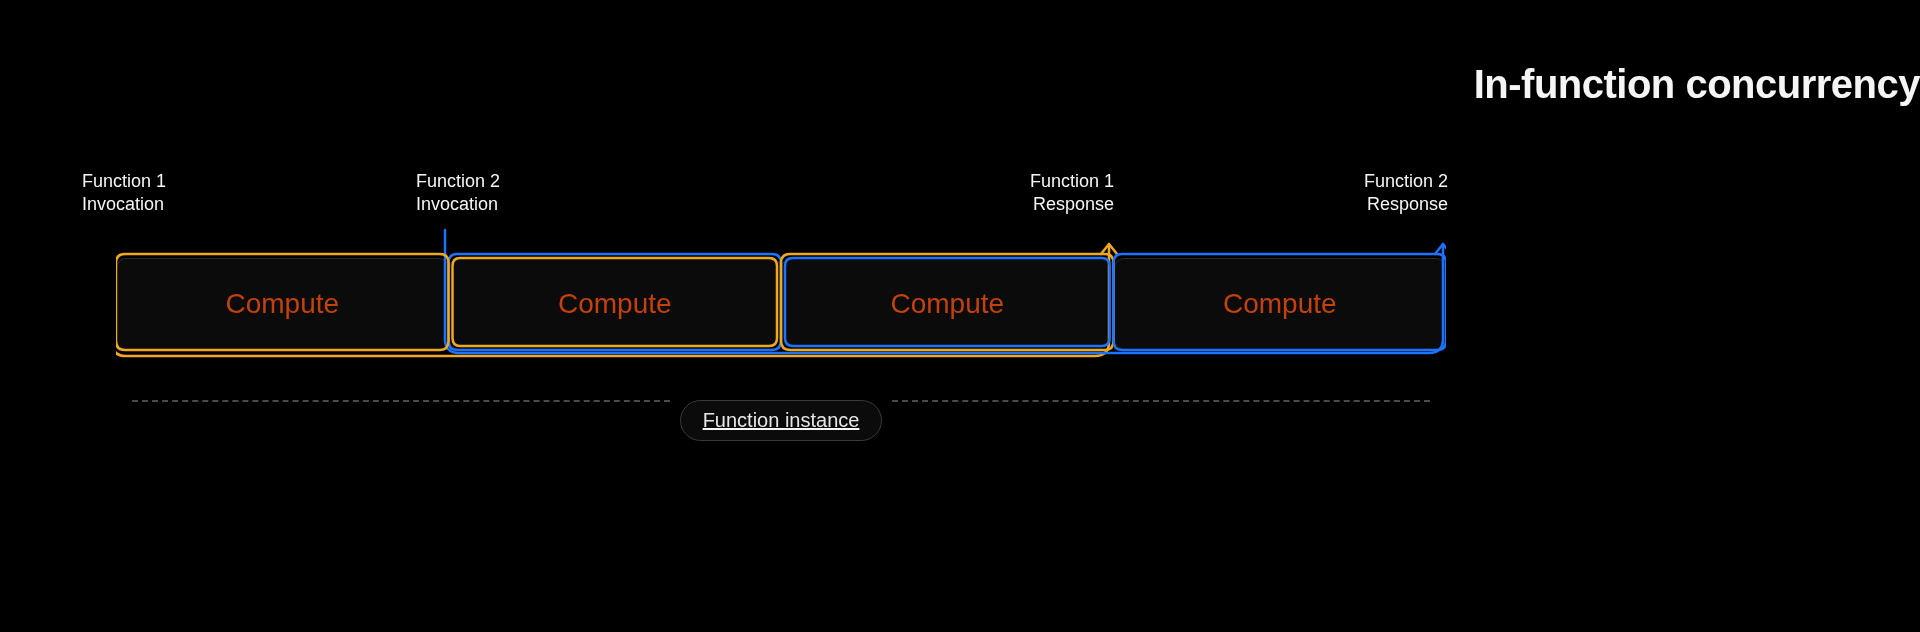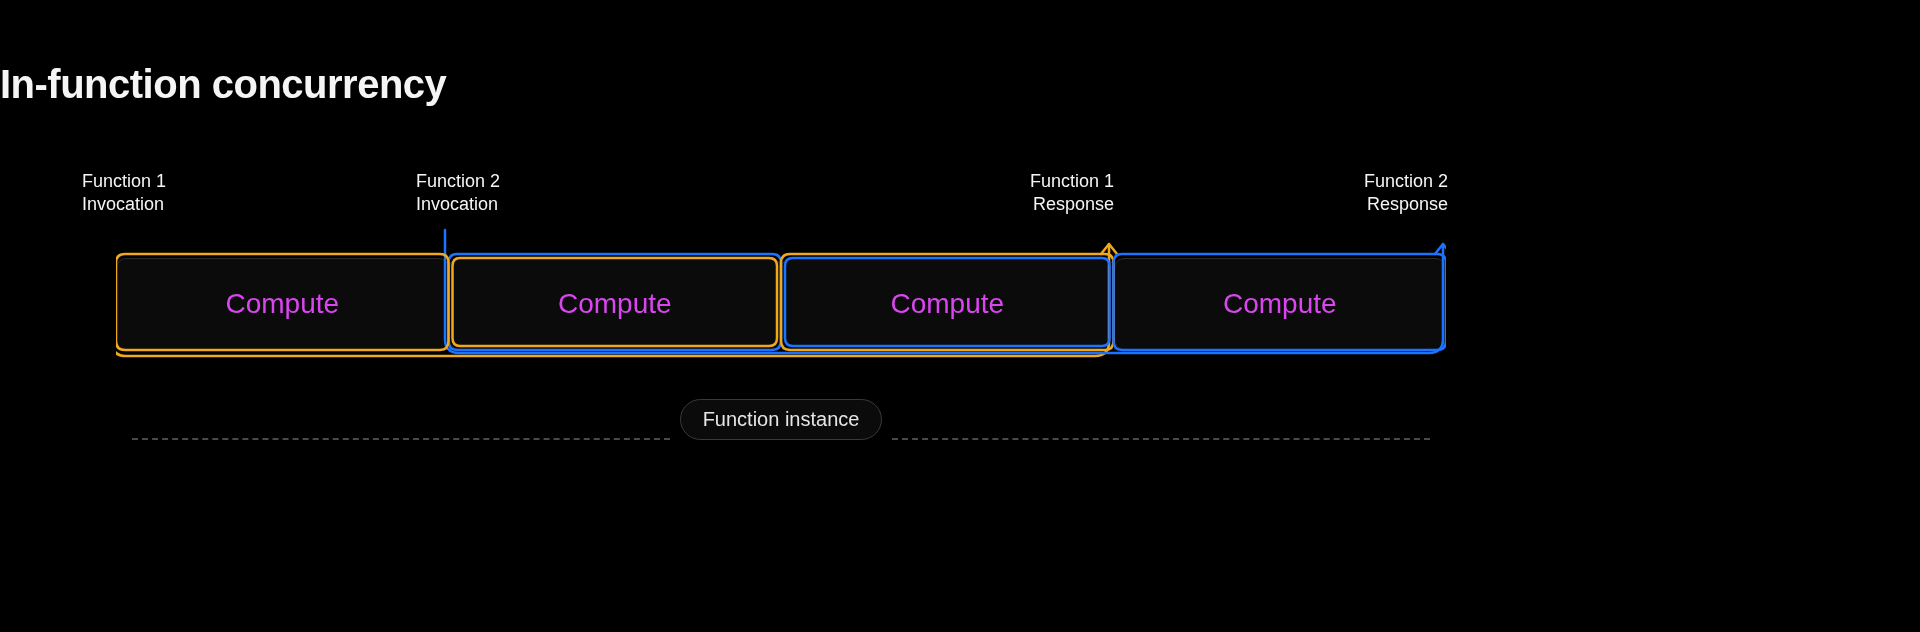--- a/index.html
+++ b/index.html
@@ -8,21 +8,21 @@
       height: 632px;
       background: #000;
       font-family: -apple-system, BlinkMacSystemFont, "Segoe UI", Helvetica, Arial, sans-serif;
       color: #f5f5f5;
       overflow: hidden;
       position: relative;
     }
     .title {
       position: absolute;
       width: 100%;
-      text-align: left;
+      text-align: right;
       top: 62px;
       font-size: 40px;
       font-weight: 700;
       letter-spacing: -0.5px;
       color: #f5f5f5;
     }
     
     .diagram {
       position: absolute;
       left: 116px;
@@ -45,21 +45,21 @@
       width: 1330px;
       height: 92px;
       display: flex;
       gap: 0;
     }
     .box {
       flex: 1 1 0;
       border: 1px solid #2c2c2c;
       border-radius: 10px;
       background: #0b0b0b;
-      color: #d946ef;
+      color: #c2410c;
       font-size: 28px;
       font-weight: 400;
       display: flex;
       align-items: center;
       justify-content: center;
       margin-right: 0;
     }
     .paths {
       position: absolute;
       left: 0;
@@ -68,21 +68,22 @@
       height: 200px;
       pointer-events: none;
     }
     .legend-line {
       position: absolute;
       left: 16px;
       right: 16px;
       top: 230px;
       height: 40px;
       display: flex;
-      align-items: flex-end;
+      align-items: flex-start;
+      text-decoration: underline;
     }
     .dash {
       flex: 1 1 auto;
       border-top: 2px dashed #4a4a4a;
       height: 0;
     }
     .pill {
       flex: 0 0 auto;
       padding: 8px 22px;
       border: 1px solid #3a3a3a;

